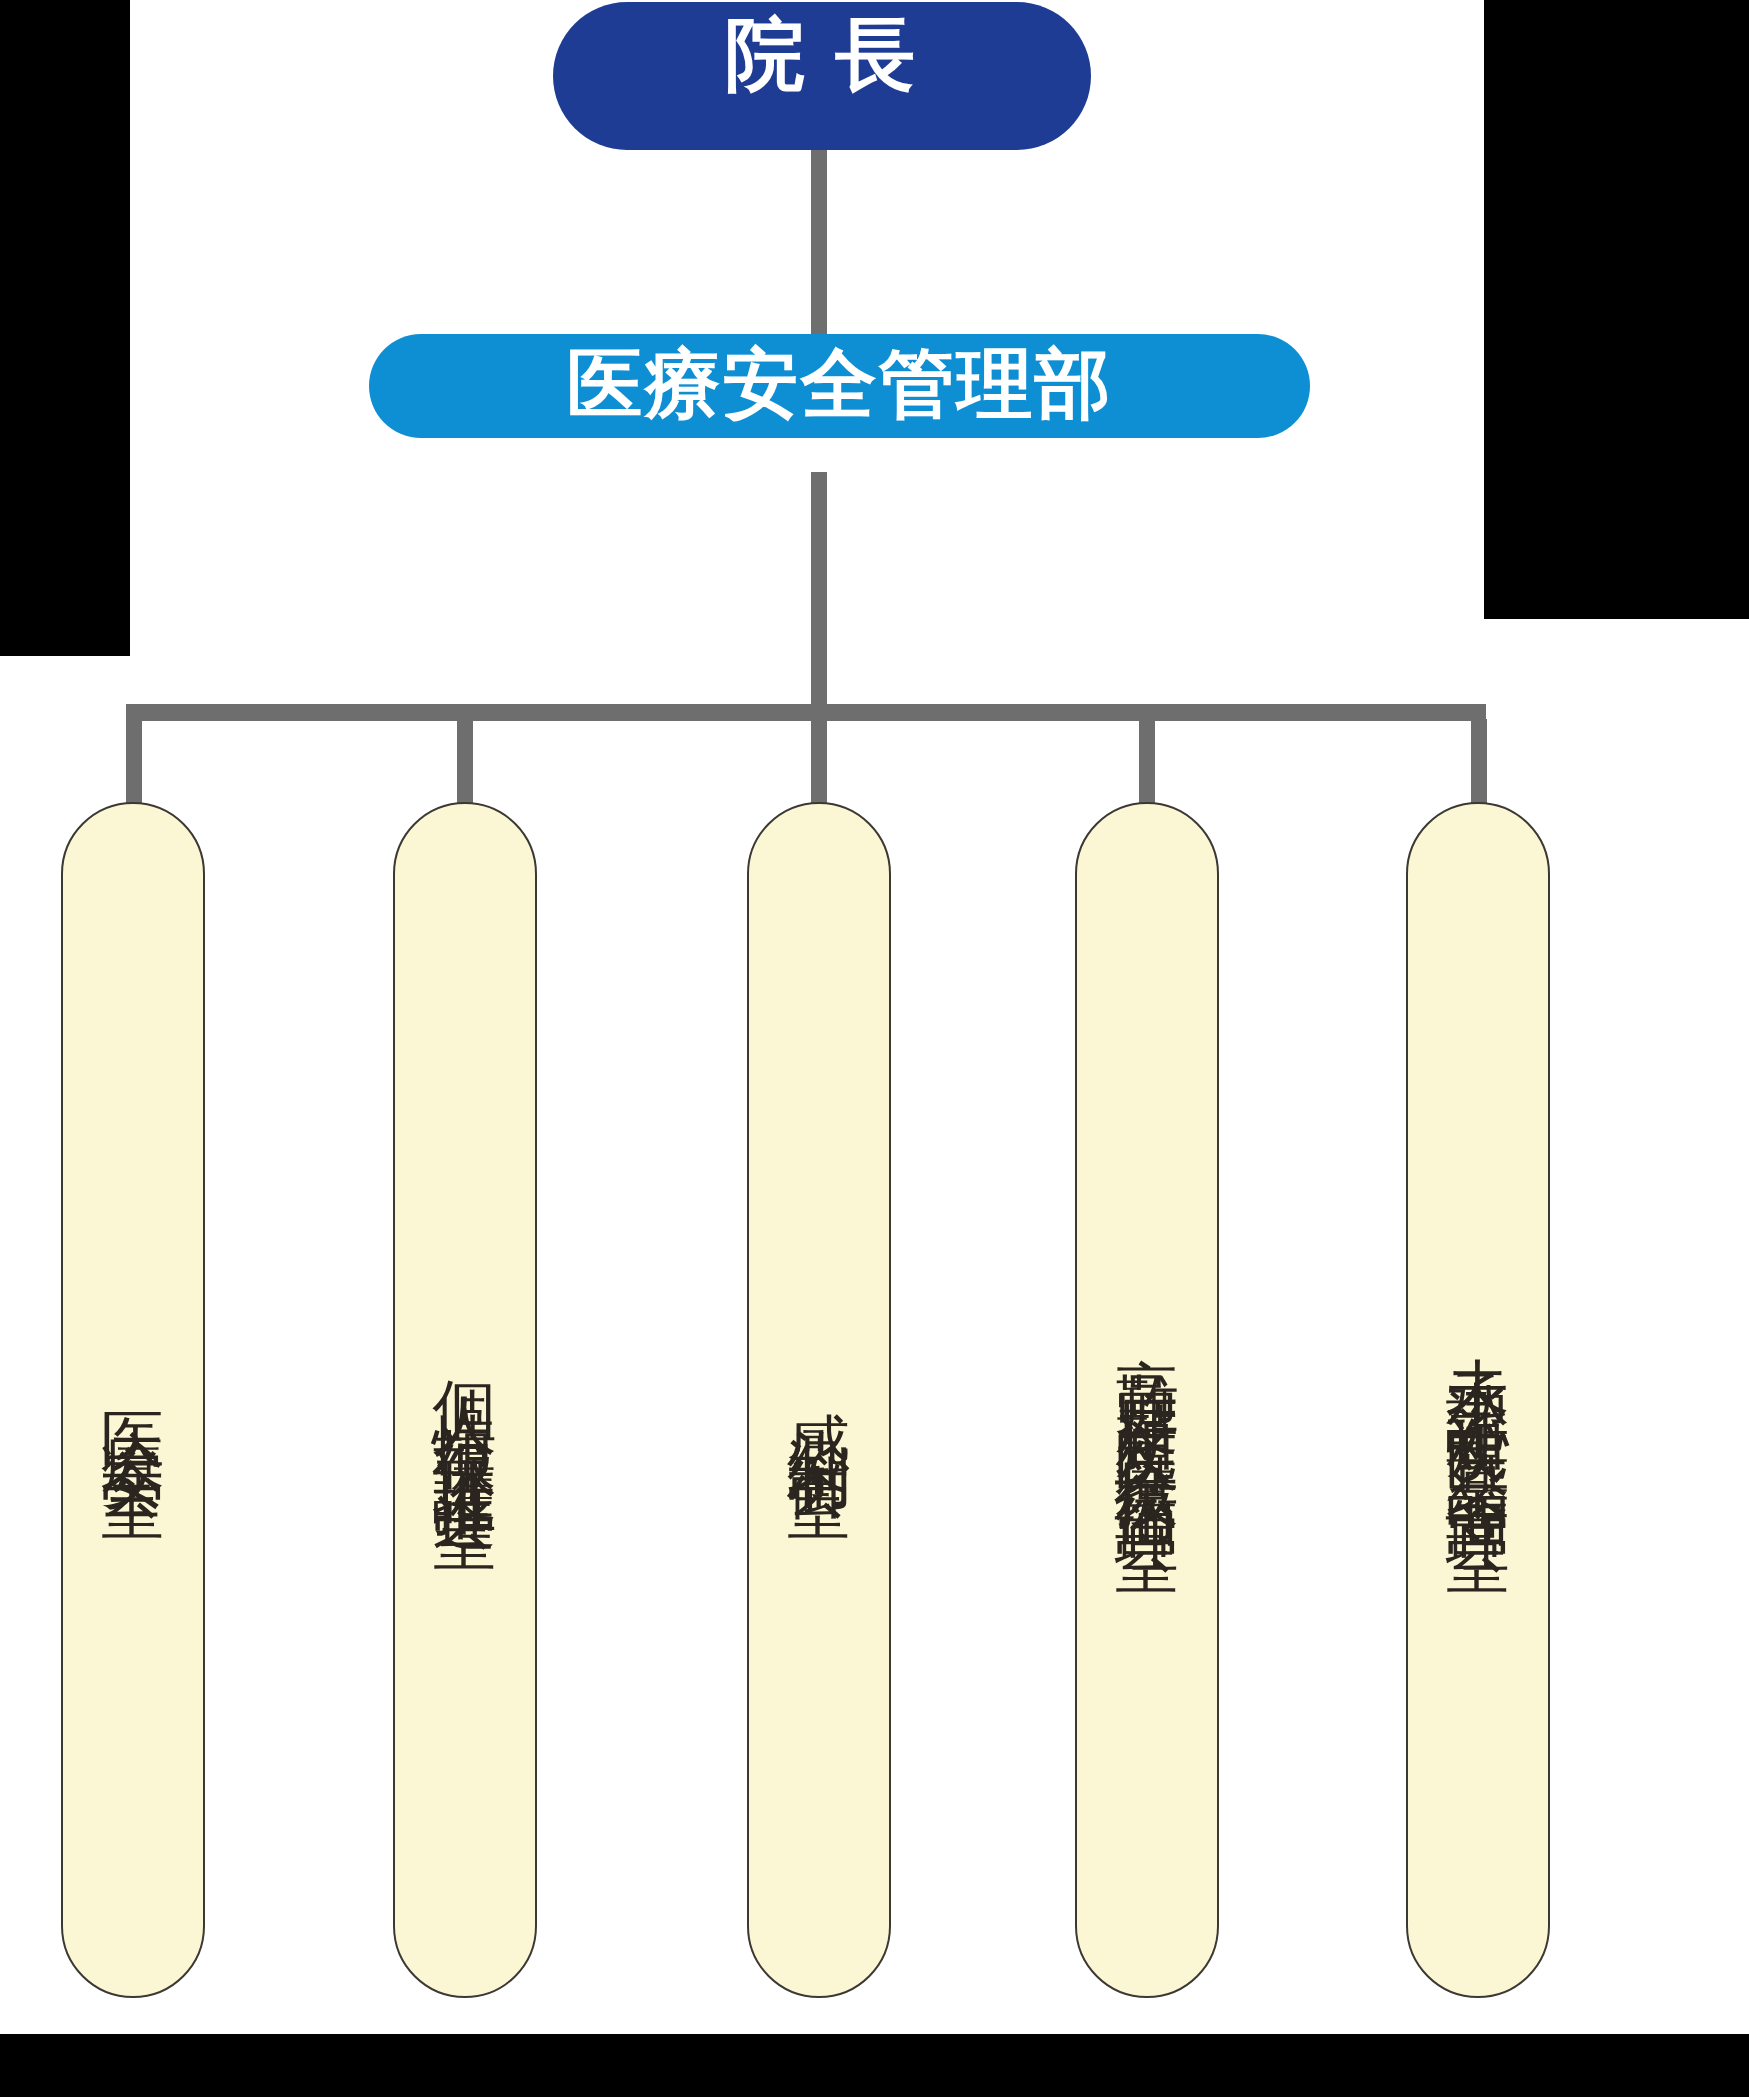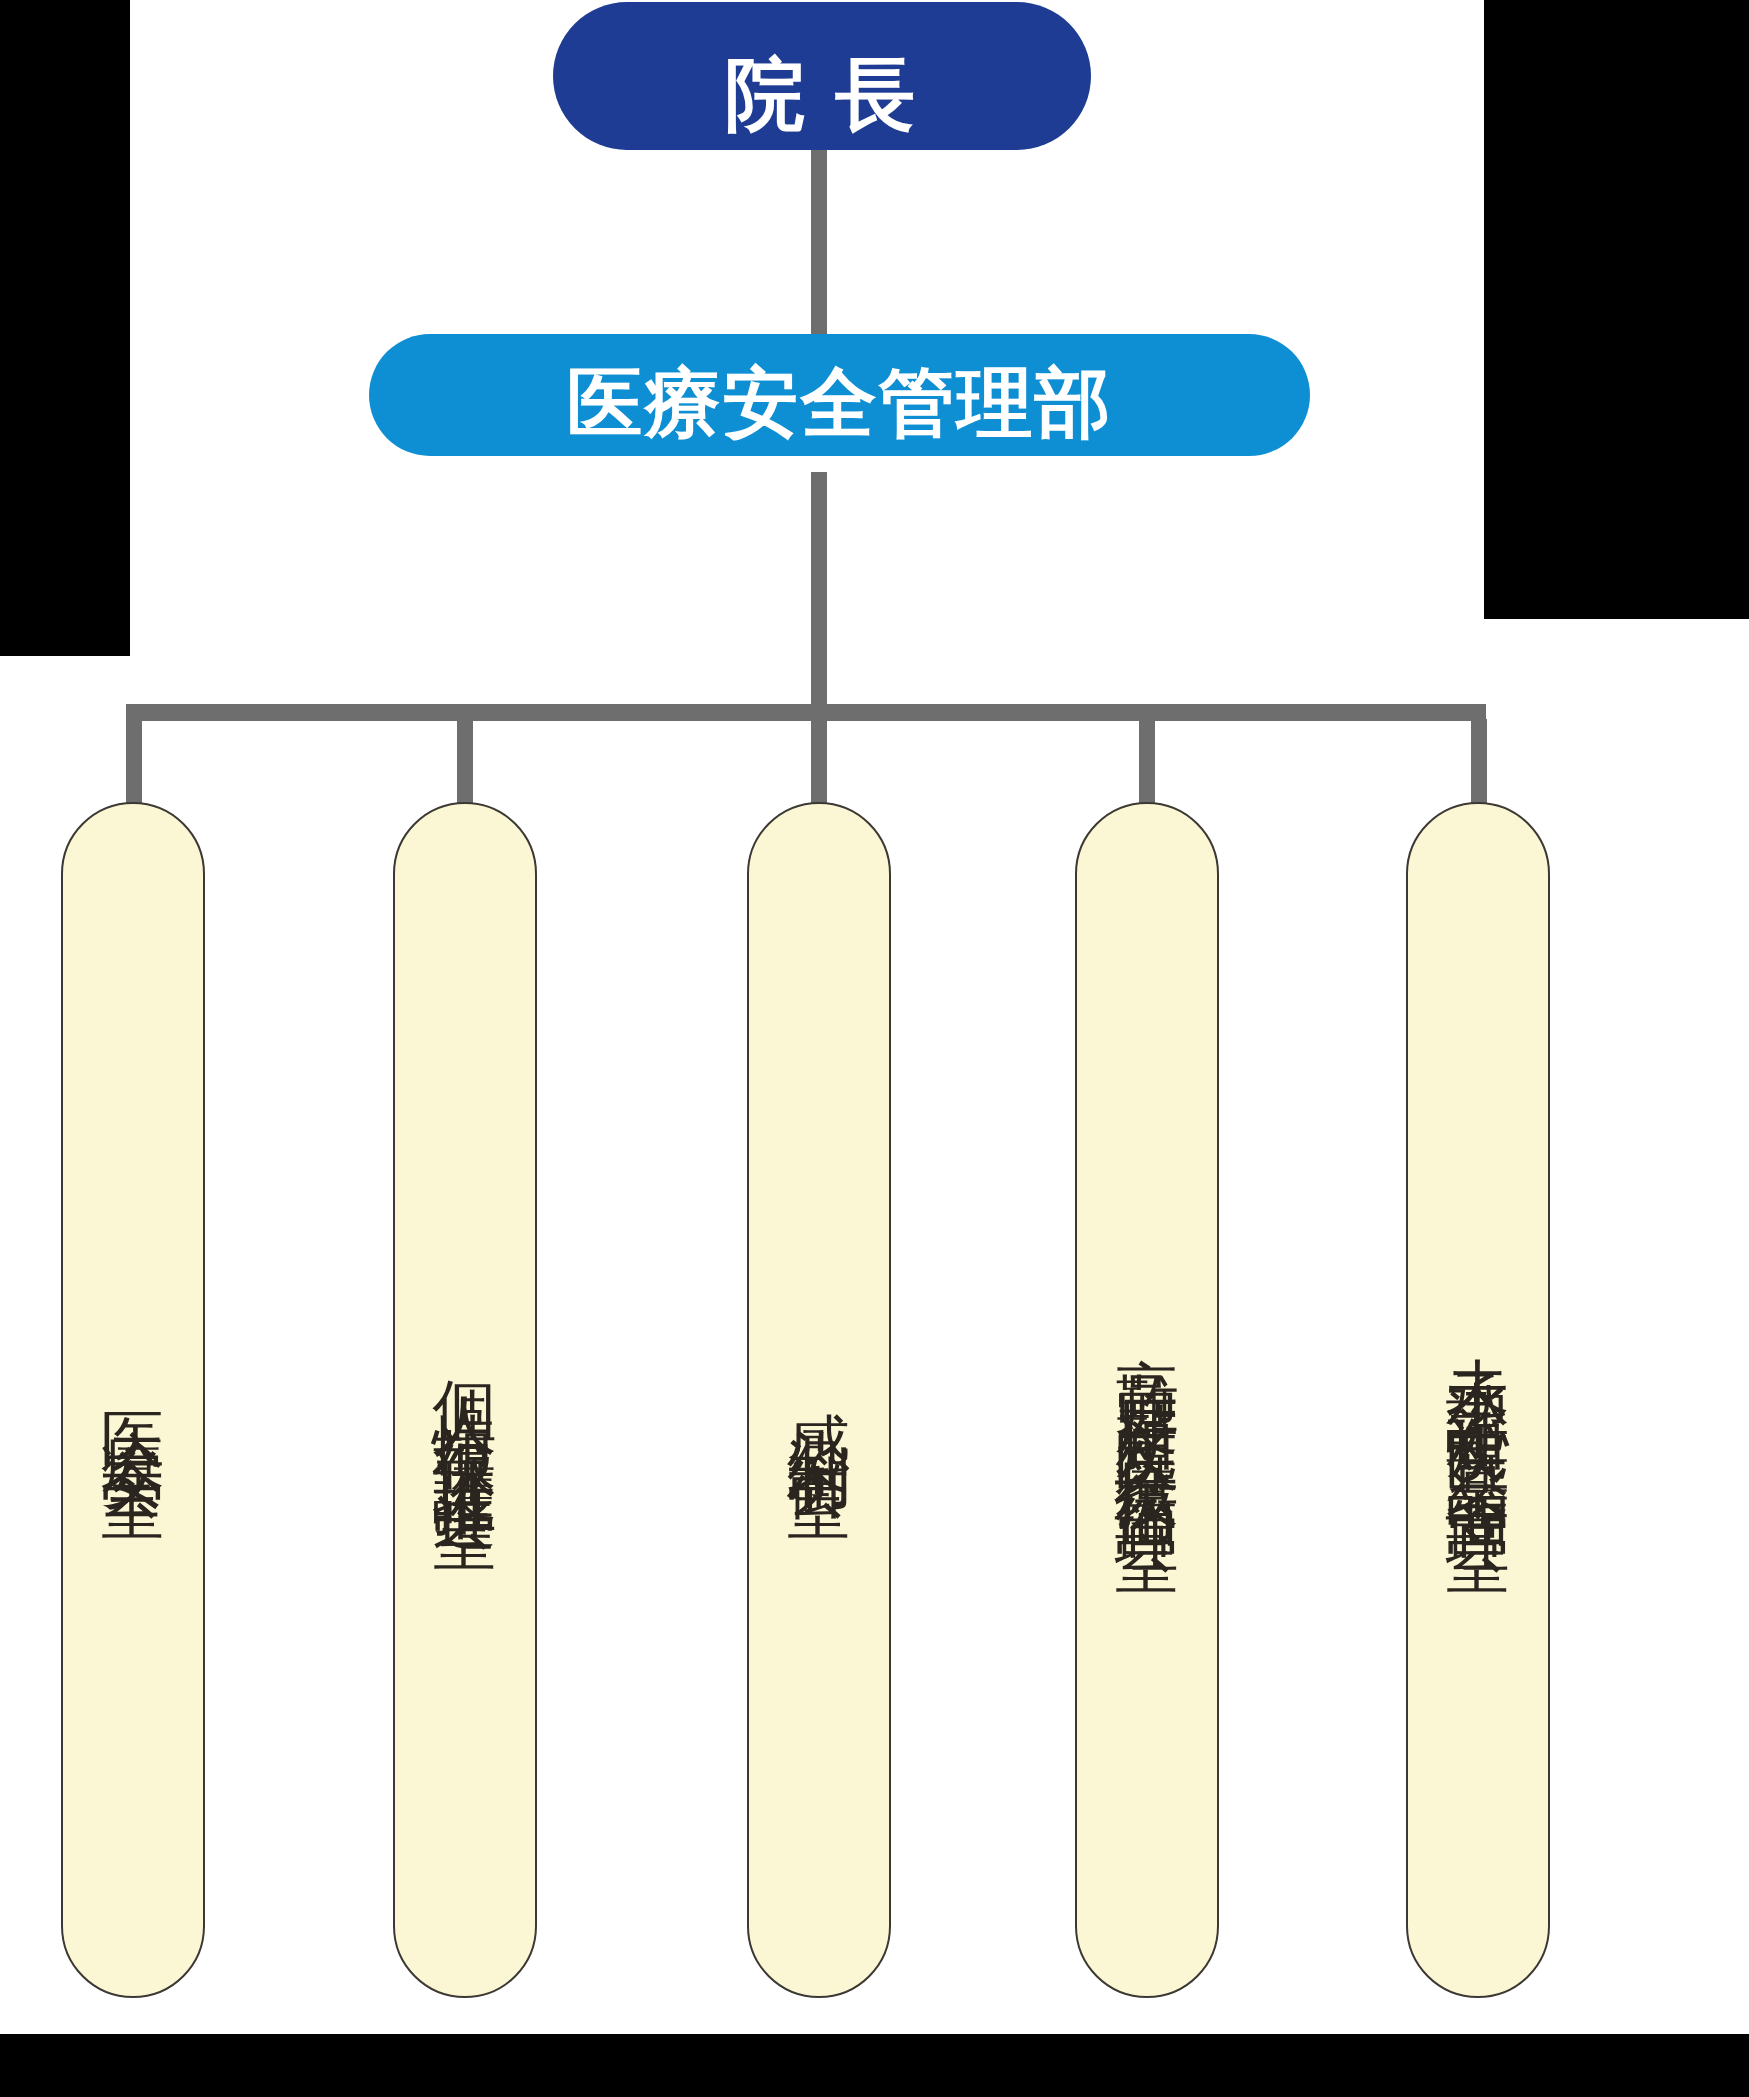--- a/index.html
+++ b/index.html
@@ -37,37 +37,37 @@
   .drop-1 { left: 126px; }
   .drop-2 { left: 457px; }
   .drop-3 { left: 811px; }
   .drop-4 { left: 1139px; }
   .drop-5 { left: 1471px; }
 
   
   .node {
     position: absolute;
     display: flex;
-    align-items: flex-end;
+    align-items: flex-start;
     justify-content: center;
     color: #ffffff;
     font-weight: 600;
     white-space: nowrap;
   }
   .director {
     left: 553px; top: 2px;
     width: 538px; height: 148px;
     background: #1e3c93;
     border-radius: 76px;
     font-size: 80px;
     letter-spacing: 3.9px;
   }
   .department {
     left: 369px; top: 334px;
-    width: 941px; height: 122px;
+    width: 941px; height: 104px;
     background: #0e8fd4;
     border-radius: 72px;
     font-size: 76px;
     letter-spacing: 2px;
   }
 
   
   .pill {
     position: absolute;
     top: 802px;

